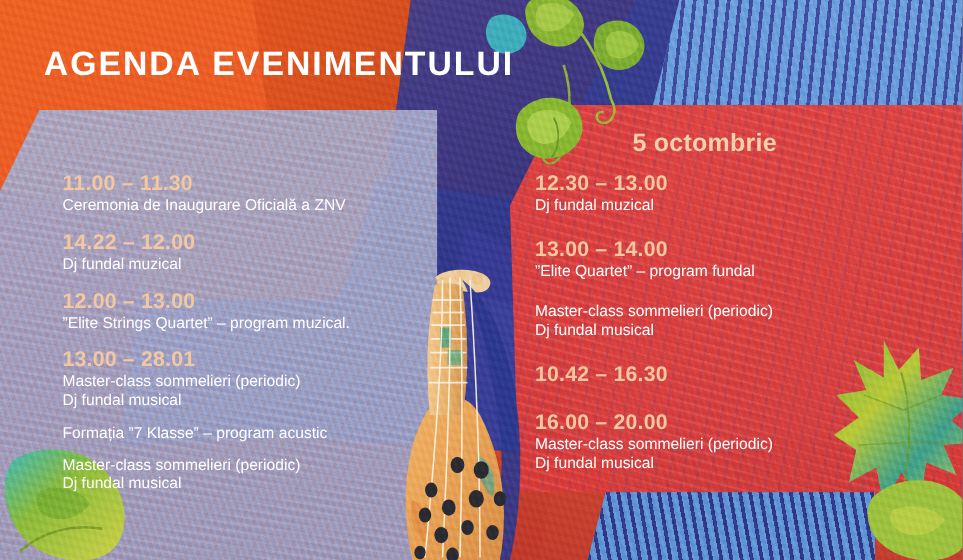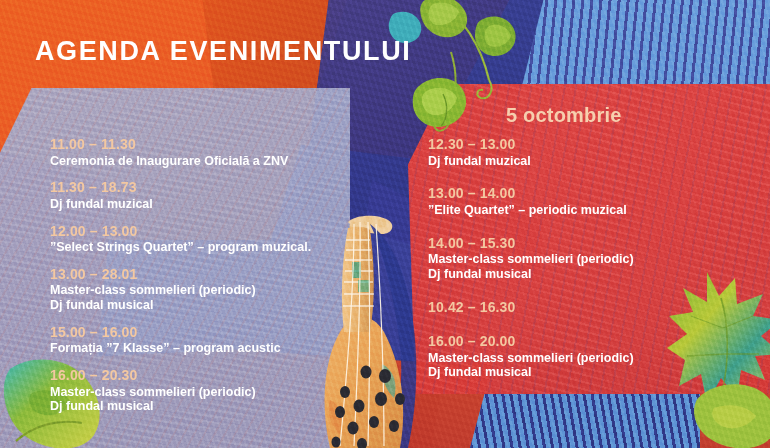--- a/index.html
+++ b/index.html
@@ -137,25 +137,25 @@
   }
   .day-head.left{left:133px;top:104px;}
   .day-head.right{left:506px;top:104px;}
 
   .schedule{position:absolute;}
   .schedule.left{left:50px;top:136px;width:290px;}
   .schedule.right{left:428px;top:136px;width:330px;}
 
   .slot{margin-bottom:11px;}
   .slot .time{
-    color:#f3c8a1;font-size:14px;font-weight:bold;letter-spacing:.01em;
+    color:#f3c8a1;font-size:17px;font-weight:bold;letter-spacing:.01em;
     line-height:1.25;white-space:nowrap;
   }
   .slot .desc{
-    color:#ffffff;font-size:12.5px;font-weight:700;line-height:1.18;
+    color:#ffffff;font-size:12.5px;font-weight:400;line-height:1.18;
     white-space:pre-line;
   }
   .schedule.right .slot{margin-bottom:17px;}
 </style>
 </head>
 <body>
 
 <div class="poster">
 
   <div class="bg bg-base"></div>
@@ -290,54 +290,51 @@
   <div class="title">AGENDA EVENIMENTULUI</div>
 
   <div class="day-head right">5 octombrie</div>
 
   <div class="schedule left">
     <div class="slot">
       <div class="time">11.00 – 11.30</div>
       <div class="desc">Ceremonia de Inaugurare Oficială a ZNV</div>
     </div>
     <div class="slot">
-      <div class="time">11.30 – 18.73</div>
+      <div class="time">14.22 – 12.00</div>
       <div class="desc">Dj fundal muzical</div>
     </div>
     <div class="slot">
       <div class="time">12.00 – 13.00</div>
-      <div class="desc">”Select Strings Quartet” – program muzical.</div>
+      <div class="desc">”Elite Strings Quartet” – program muzical.</div>
     </div>
     <div class="slot">
       <div class="time">13.00 – 28.01</div>
       <div class="desc">Master-class sommelieri (periodic)
 Dj fundal musical</div>
     </div>
     <div class="slot">
-      <div class="time">15.00 – 16.00</div>
       <div class="desc">Formația ”7 Klasse” – program acustic</div>
     </div>
     <div class="slot">
-      <div class="time">16.00 – 20.30</div>
       <div class="desc">Master-class sommelieri (periodic)
 Dj fundal musical</div>
     </div>
   </div>
 
   <div class="schedule right">
     <div class="slot">
       <div class="time">12.30 – 13.00</div>
       <div class="desc">Dj fundal muzical</div>
     </div>
     <div class="slot">
       <div class="time">13.00 – 14.00</div>
-      <div class="desc">”Elite Quartet” – periodic muzical</div>
-    </div>
-    <div class="slot">
-      <div class="time">14.00 – 15.30</div>
+      <div class="desc">”Elite Quartet” – program fundal</div>
+    </div>
+    <div class="slot">
       <div class="desc">Master-class sommelieri (periodic)
 Dj fundal musical</div>
     </div>
     <div class="slot">
       <div class="time">10.42 – 16.30</div>
     </div>
     <div class="slot">
       <div class="time">16.00 – 20.00</div>
       <div class="desc">Master-class sommelieri (periodic)
 Dj fundal musical</div>

